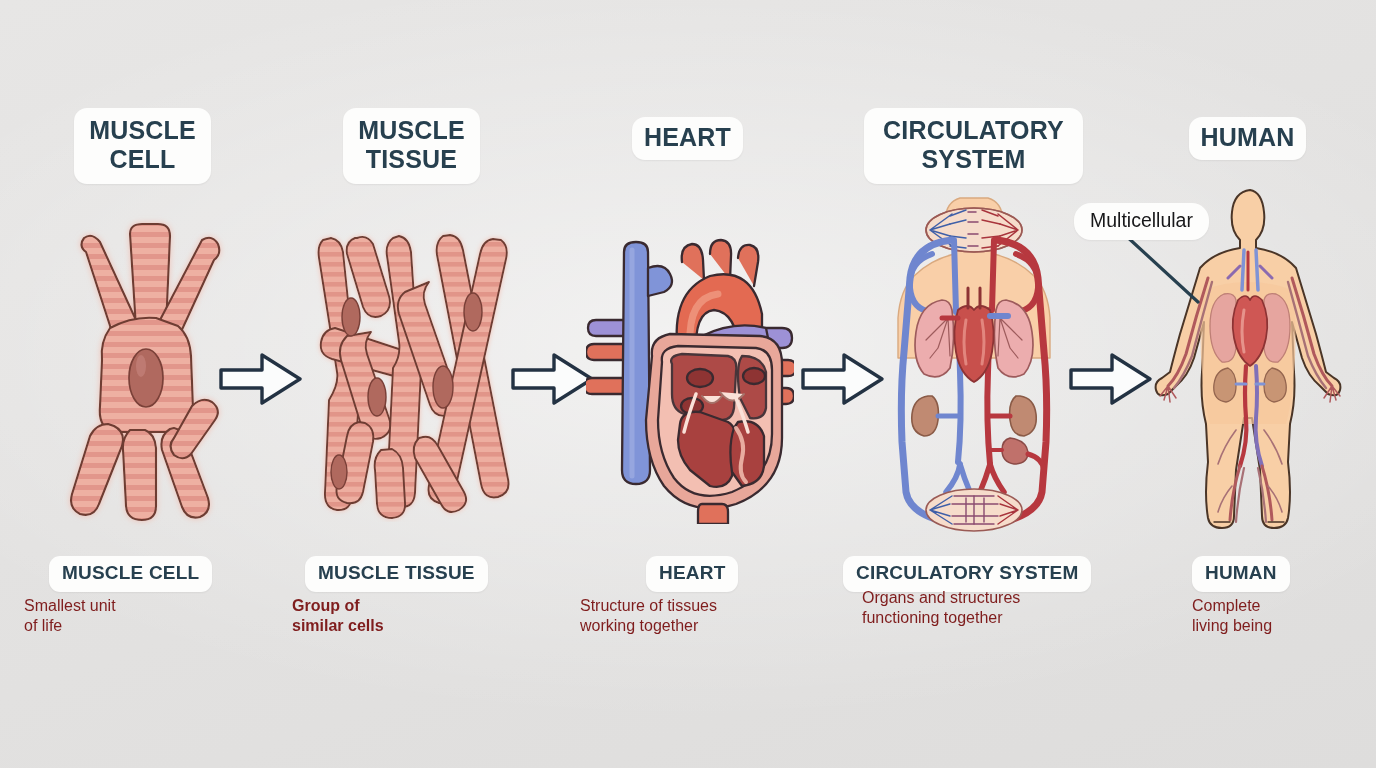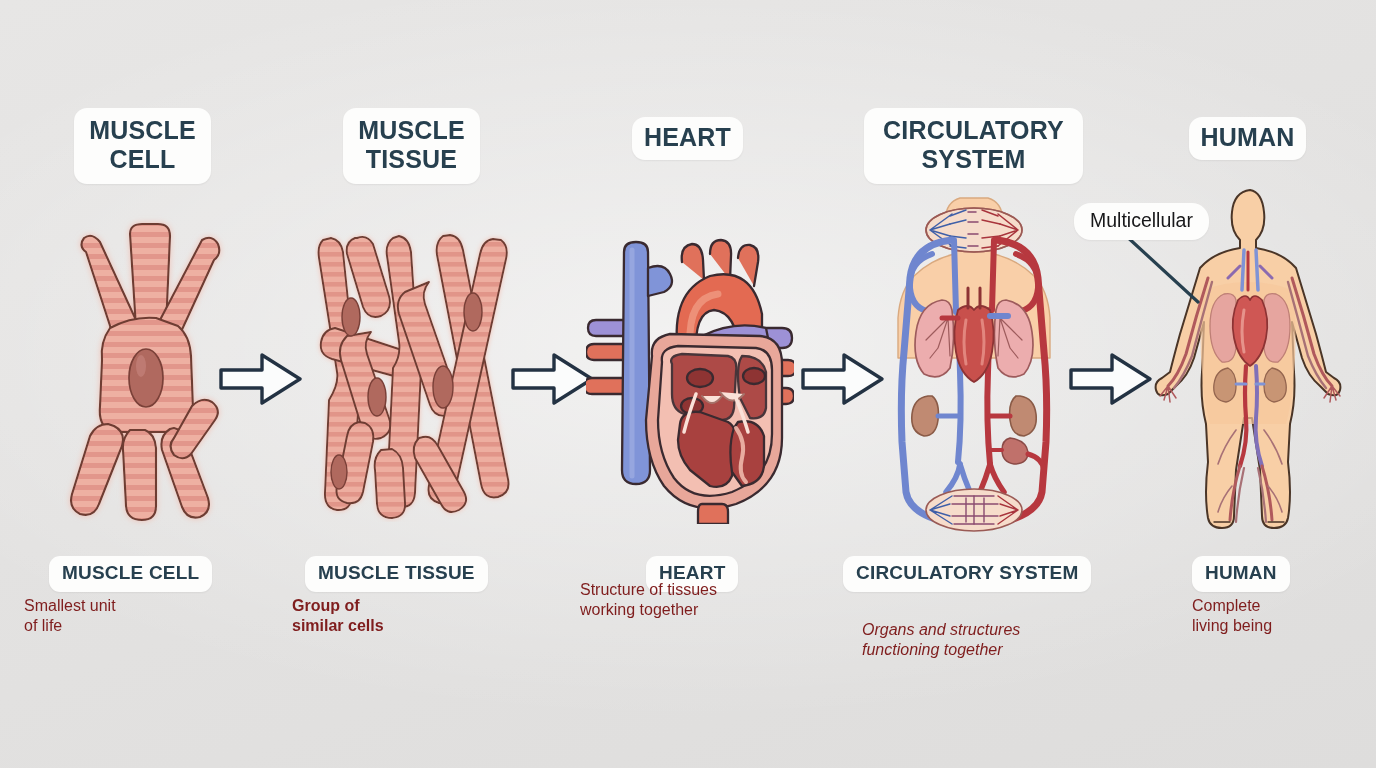--- a/index.html
+++ b/index.html
@@ -424,22 +424,22 @@
   <div class="pill pill-bottom" style="left:843px; top:556px;">CIRCULATORY SYSTEM</div>
 
   <div class="pill pill-bottom" style="left:1192px; top:556px;">HUMAN</div>
 
   <div class="caption" style="left:24px; top:596px; width:222px;">Smallest unit
 of life</div>
 
   <div class="caption" style="left:292px; top:596px; width:222px;font-weight:bold;">Group of
 similar cells</div>
 
-  <div class="caption" style="left:580px; top:580px; width:222px;">Structure of tissues
+  <div class="caption" style="left:580px; top:596px; width:222px;">Structure of tissues
 working together</div>
 
-  <div class="caption" style="left:862px; top:620px; width:228px;font-style:italic;">Organs and structures
+  <div class="caption" style="left:862px; top:588px; width:228px;">Organs and structures
 functioning together</div>
 
   <div class="caption" style="left:1192px; top:596px; width:222px;">Complete
 living being</div>
 
 </div>
 
 </body></html>

